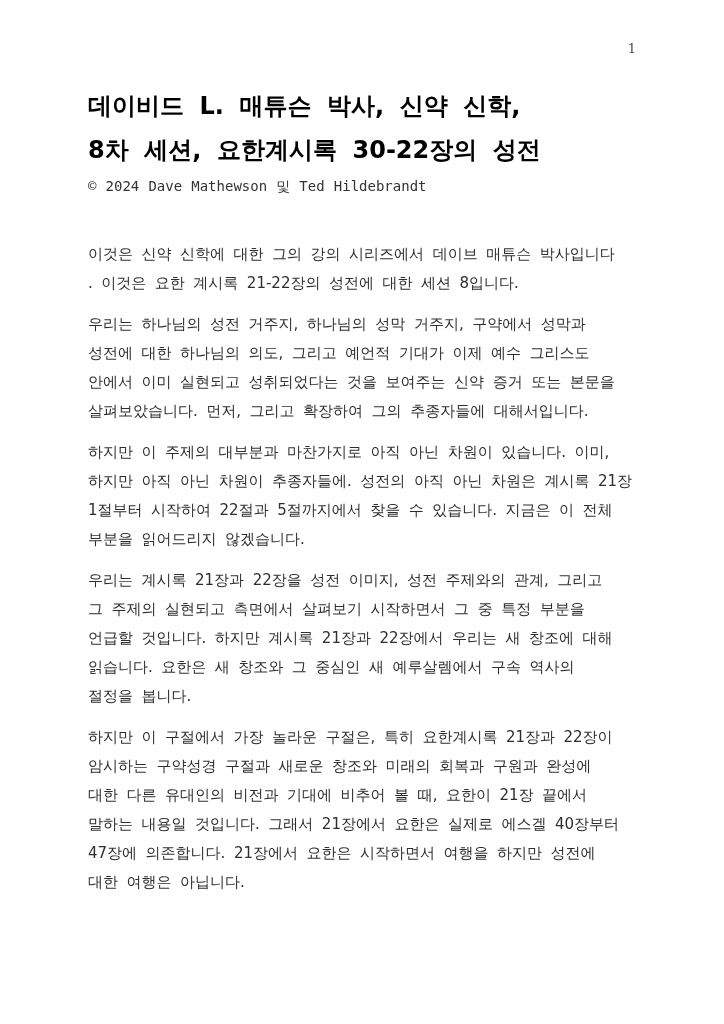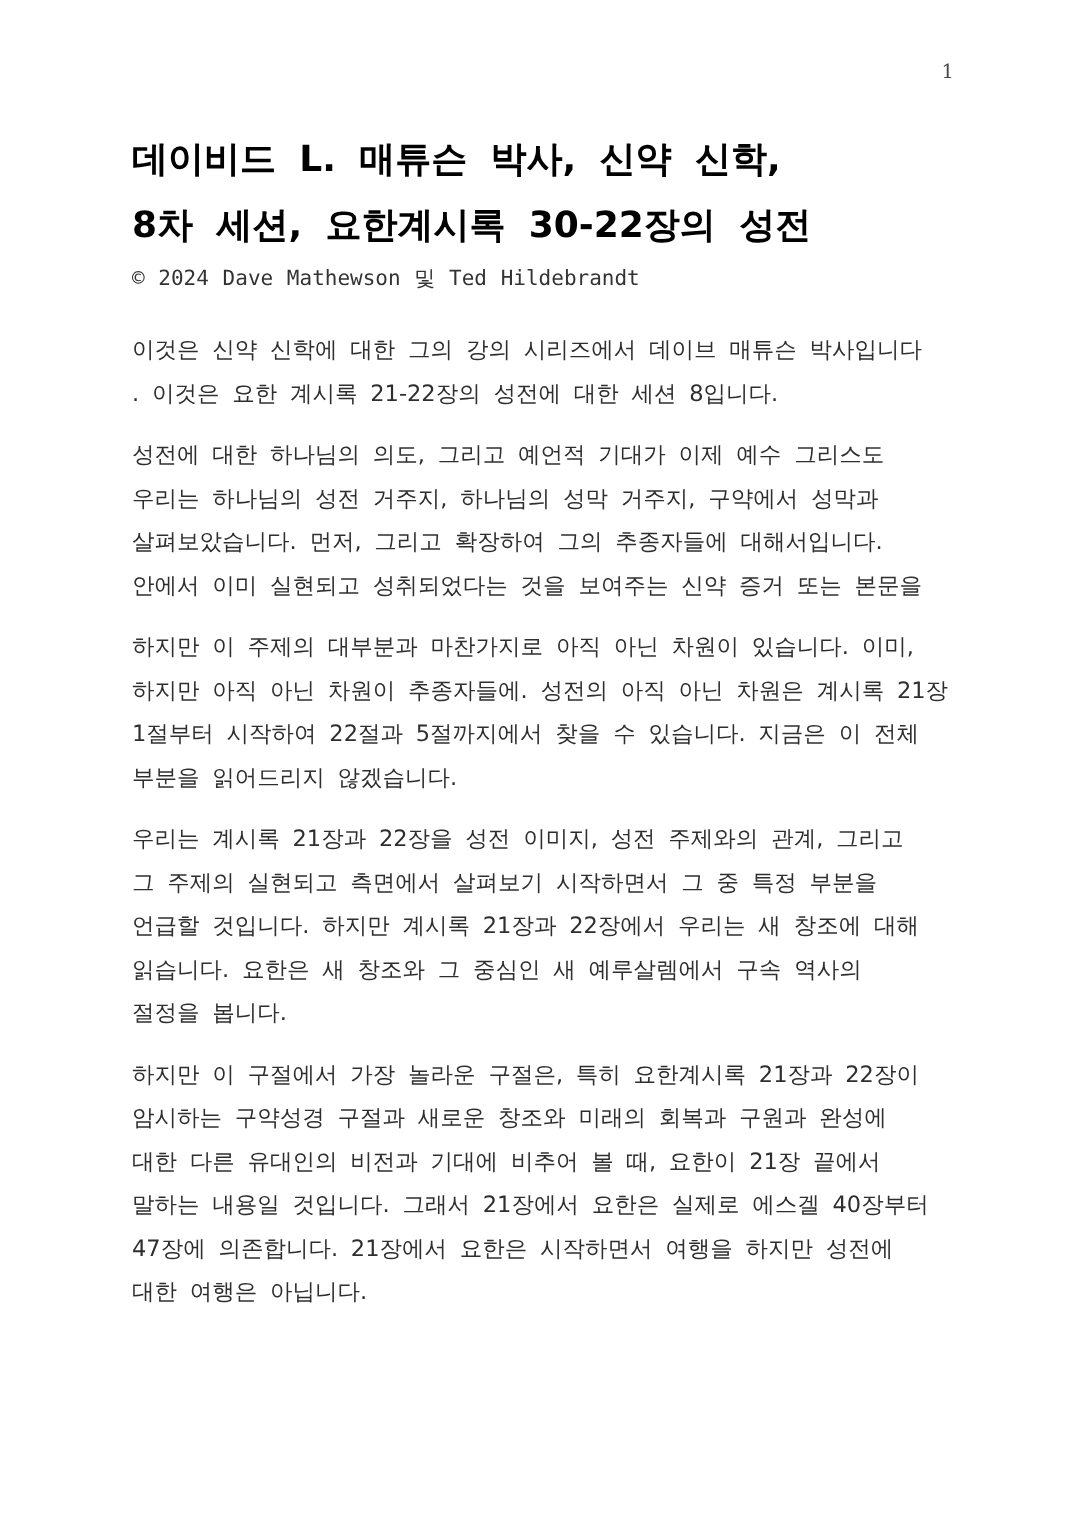--- a/index.html
+++ b/index.html
@@ -40,21 +40,21 @@
   .copyright {
     margin-top: 4px;
     text-align: left;
     font-family: "DejaVu Sans Mono", monospace;
     font-size: 14px;
     line-height: 20px;
     color: #333333;
     word-spacing: 0.05em;
   }
   .body-text {
-    margin-top: 23px;
+    margin-top: 44px;
     font-size: 15px;
     color: #2e2e2e;
   }
   .body-text p {
     margin: 0 0 12px 0;
     padding: 0;
   }
   .line {
     display: block;
     line-height: 29px;
@@ -77,24 +77,24 @@
   <div class="copyright">© 2024 Dave Mathewson 및 Ted Hildebrandt</div>
 
   <div class="body-text">
 
     <p>
       <span class="line">이것은 신약 신학에 대한 그의 강의 시리즈에서 데이브 매튜슨 박사입니다</span>
       <span class="line">. 이것은 요한 계시록 21-22장의 성전에 대한 세션 8입니다.</span>
     </p>
 
     <p>
+      <span class="line">우리는 하나님의 성전 거주지, 하나님의 성막 거주지, 구약에서 성막과</span>
       <span class="line">성전에 대한 하나님의 의도, 그리고 예언적 기대가 이제 예수 그리스도</span>
-      <span class="line">우리는 하나님의 성전 거주지, 하나님의 성막 거주지, 구약에서 성막과</span>
+      <span class="line">안에서 이미 실현되고 성취되었다는 것을 보여주는 신약 증거 또는 본문을</span>
       <span class="line">살펴보았습니다. 먼저, 그리고 확장하여 그의 추종자들에 대해서입니다.</span>
-      <span class="line">안에서 이미 실현되고 성취되었다는 것을 보여주는 신약 증거 또는 본문을</span>
     </p>
 
     <p>
       <span class="line">하지만 이 주제의 대부분과 마찬가지로 아직 아닌 차원이 있습니다. 이미,</span>
       <span class="line">하지만 아직 아닌 차원이 추종자들에. 성전의 아직 아닌 차원은 계시록 21장</span>
       <span class="line">1절부터 시작하여 22절과 5절까지에서 찾을 수 있습니다. 지금은 이 전체</span>
       <span class="line">부분을 읽어드리지 않겠습니다.</span>
     </p>
 
     <p>

